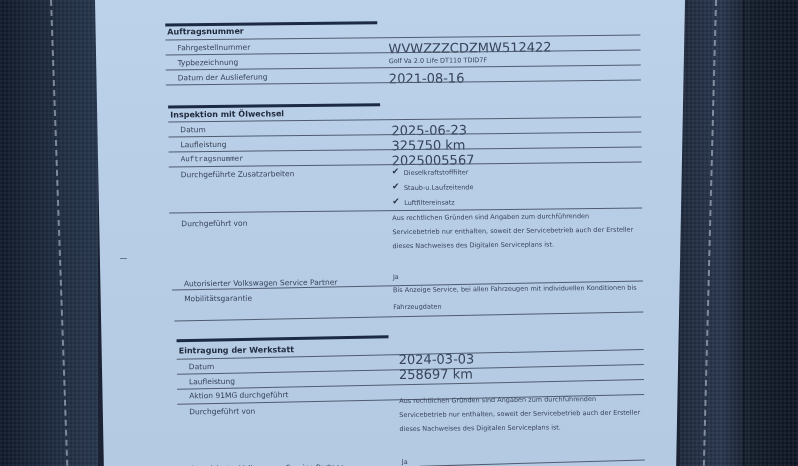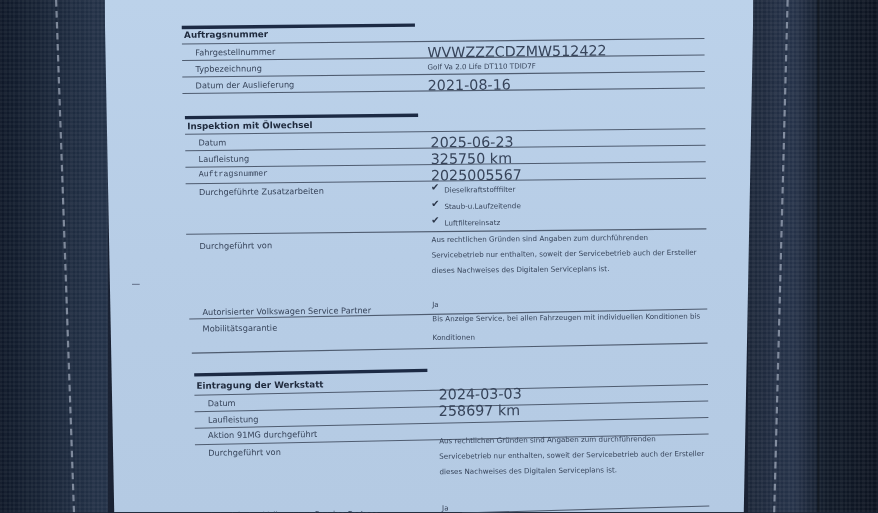--- a/index.html
+++ b/index.html
@@ -126,21 +126,21 @@
   <div class="value small" style="left:225px; top:214px;">Aus rechtlichen Gründen sind Angaben zum durchführenden</div>
   <div class="value small" style="left:225px; top:228px;">Servicebetrieb nur enthalten, soweit der Servicebetrieb auch der Ersteller</div>
   <div class="value small" style="left:225px; top:242px;">dieses Nachweises des Digitalen Serviceplans ist.</div>
 
   <div class="label" style="left:16px; top:277px;">Autorisierter Volkswagen Service Partner</div>
   <div class="value small" style="left:225px; top:273px;">Ja</div>
   <div class="hline" style="left:4px; top:285px; width:471px; transform:rotate(-0.5deg);"></div>
 
   <div class="label" style="left:16px; top:292px;">Mobilitätsgarantie</div>
   <div class="value small" style="left:225px; top:286px;">Bis Anzeige Service, bei allen Fahrzeugen mit individuellen Konditionen bis</div>
-  <div class="value small" style="left:225px; top:303px;">Konditionen</div>
+  <div class="value small" style="left:225px; top:303px;">Fahrzeugdaten</div>
   <div class="hline" style="left:6px; top:316px; width:469px; transform:rotate(-0.5deg);"></div>
 
   <div class="section-bar" style="left:8px; top:336px; transform:rotate(-0.5deg);"></div>
   <div class="section-title" style="left:10px; top:344px;">Eintragung der Werkstatt</div>
   <div class="hline" style="left:8px; top:354px; width:467px; transform:rotate(-0.6deg);"></div>
 
   <div class="label" style="left:20px; top:360px;">Datum</div>
   <div class="value" style="left:230px; top:352px;">2024-03-03</div>
   <div class="hline" style="left:8px; top:369px; width:467px; transform:rotate(-0.6deg);"></div>
 

